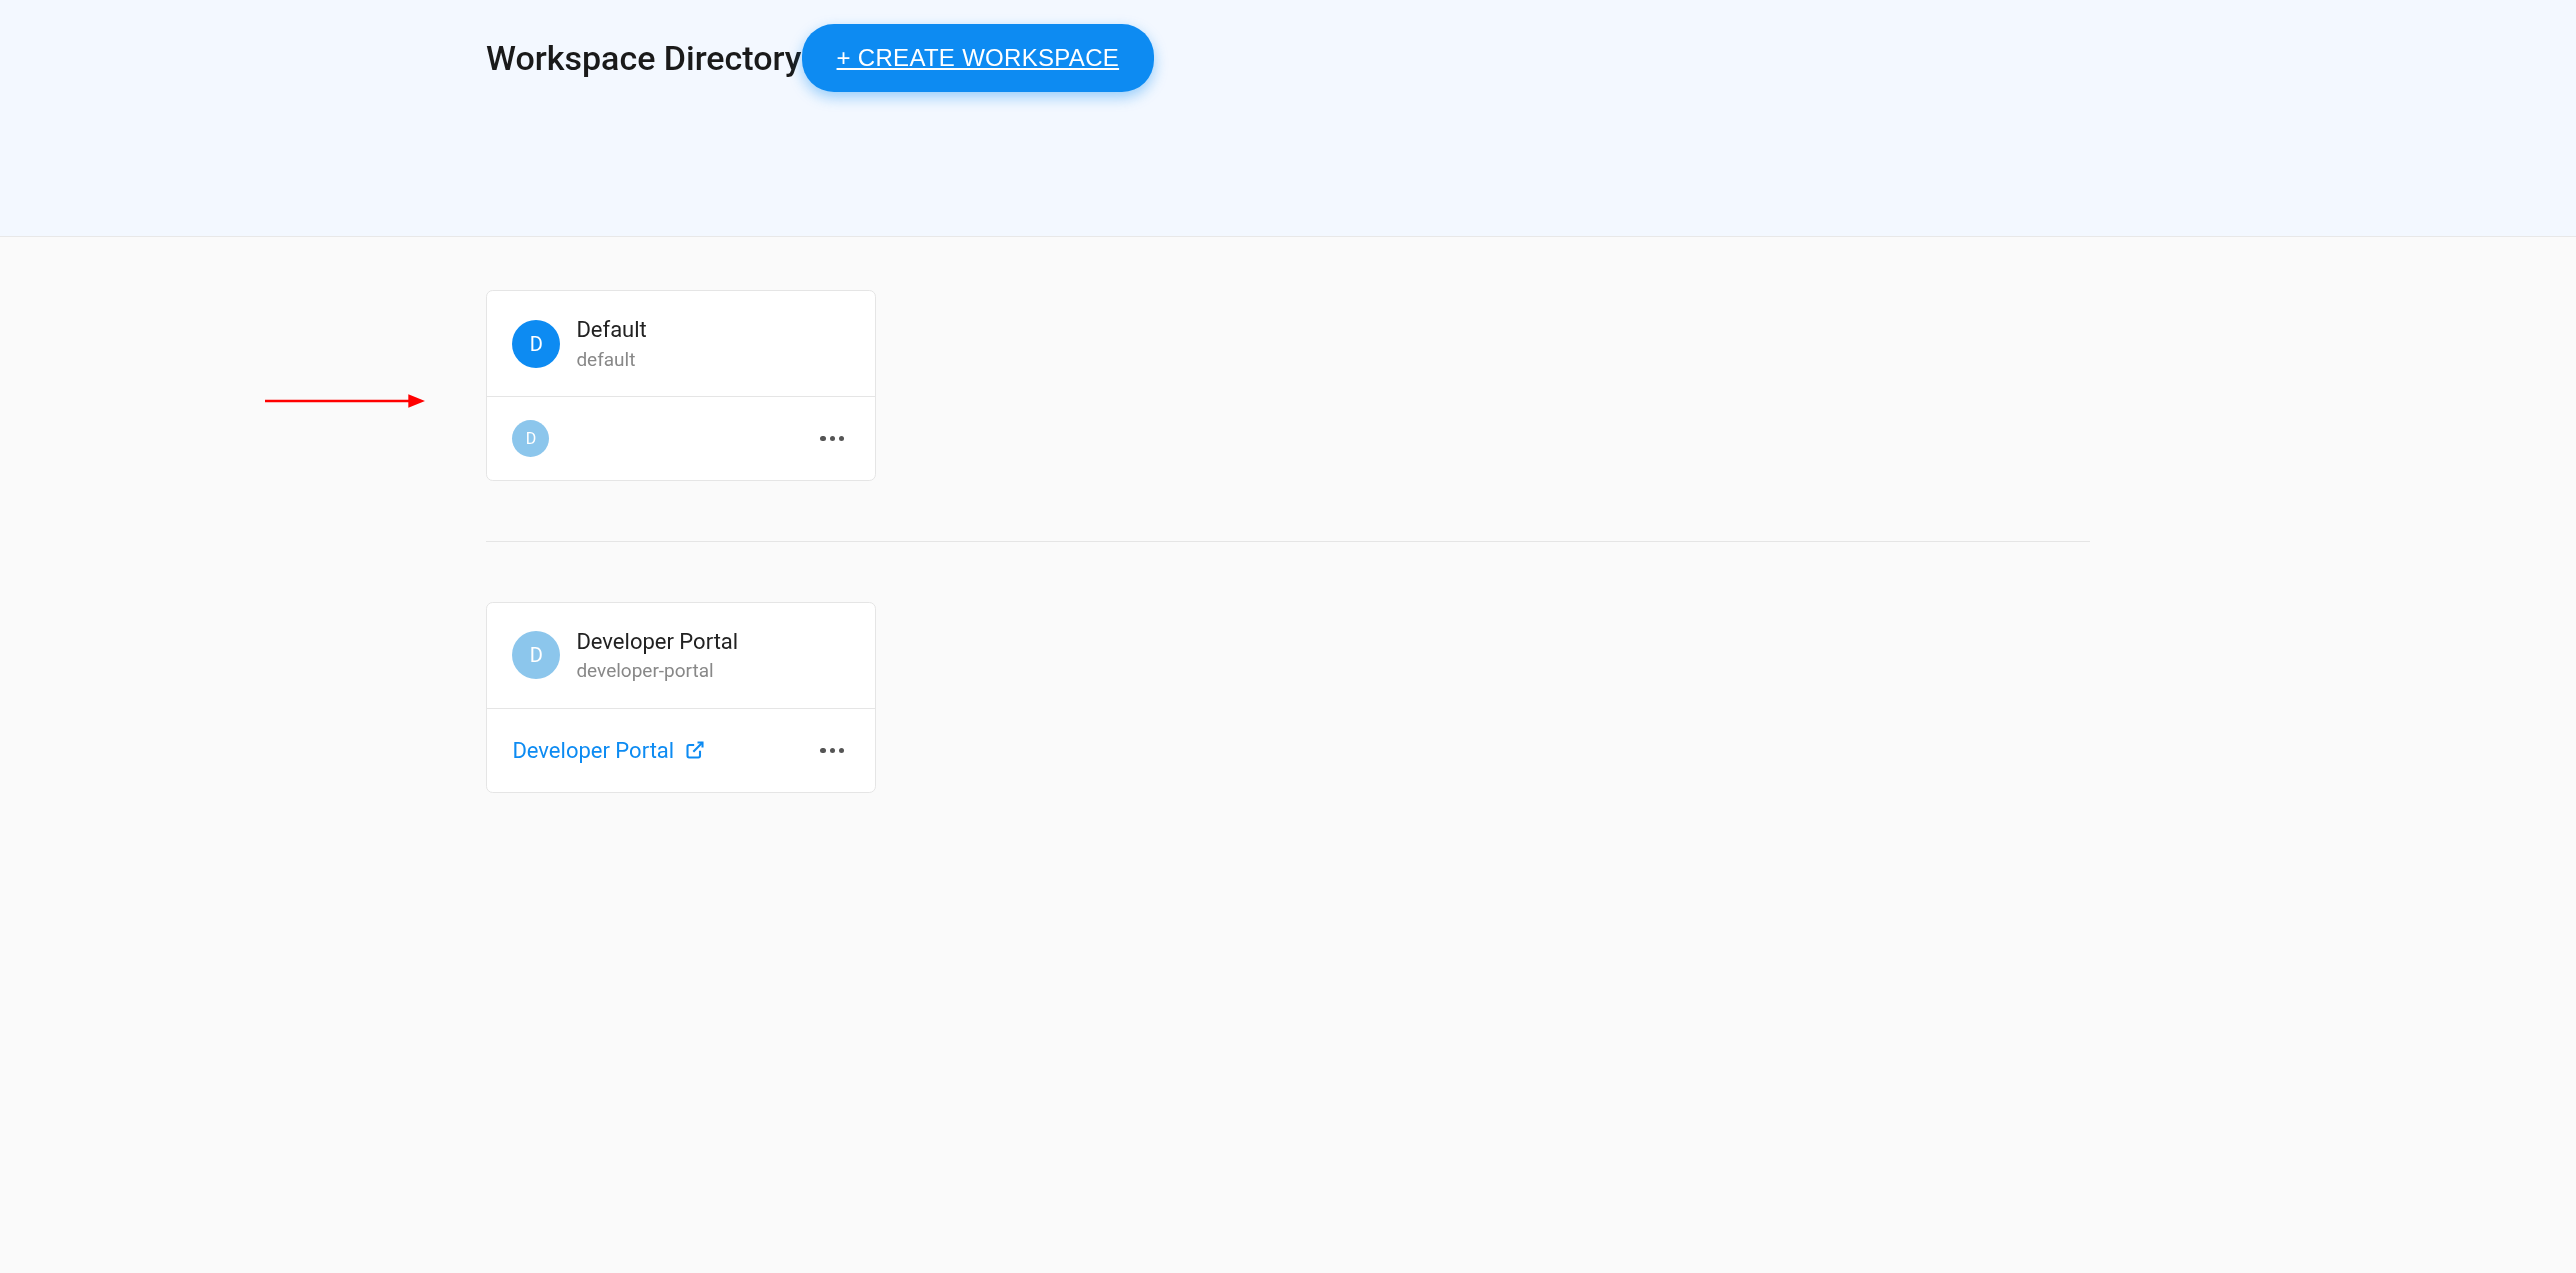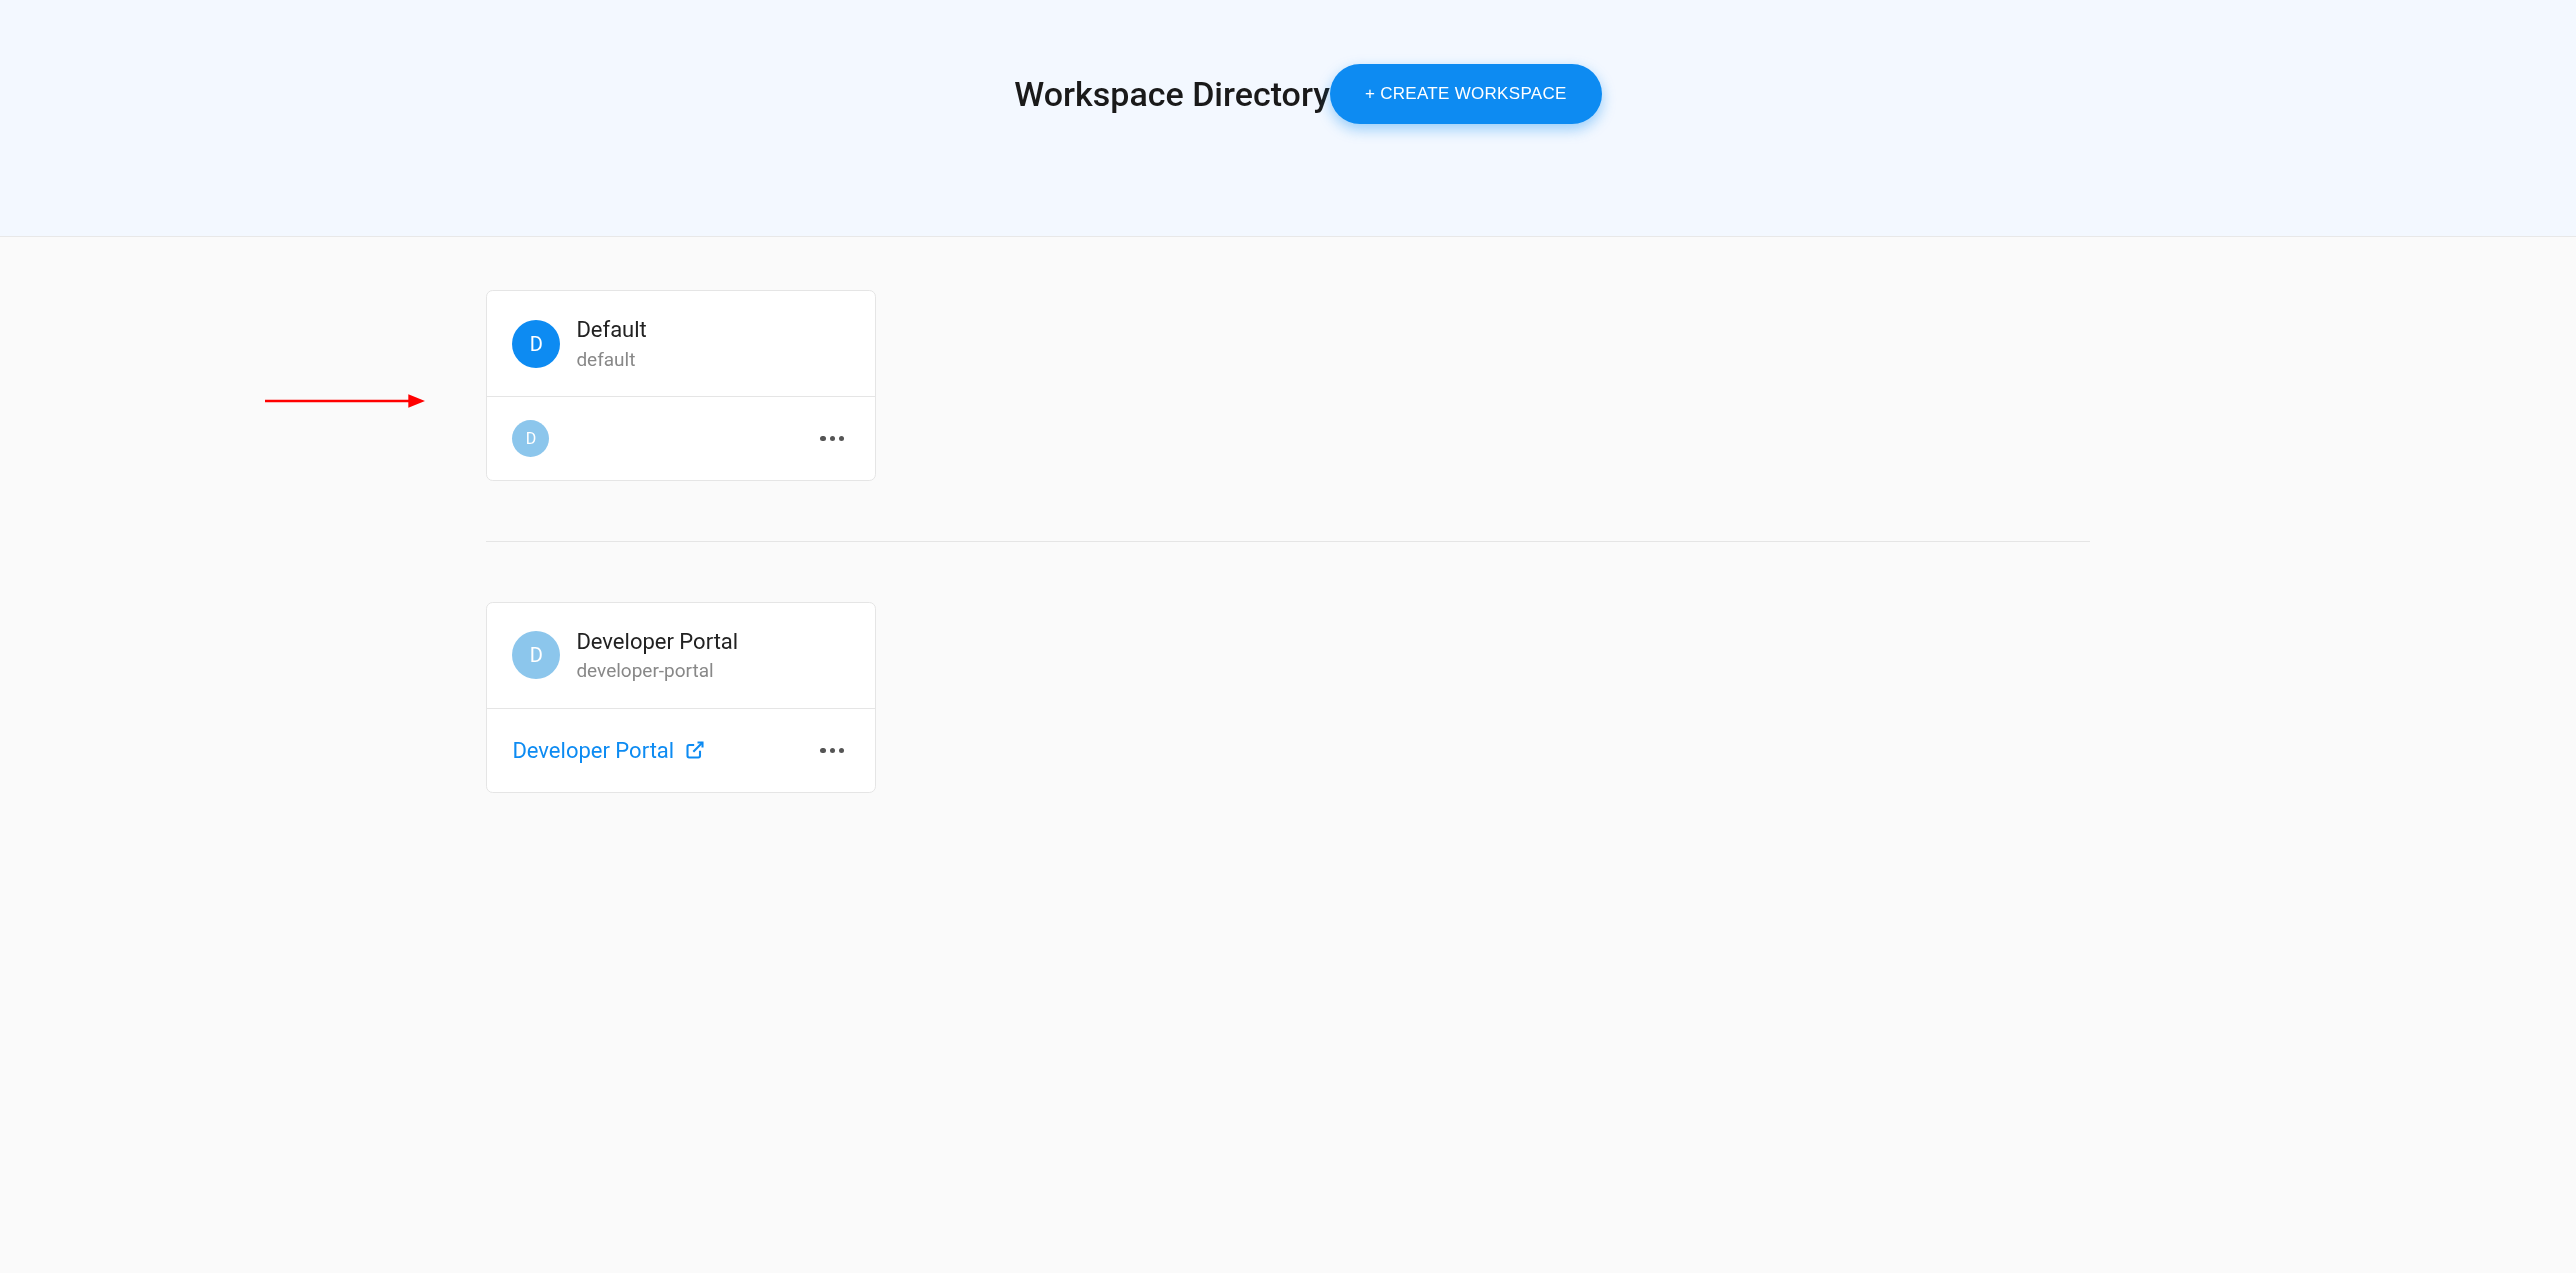--- a/index.html
+++ b/index.html
@@ -34,43 +34,43 @@
 
     .content-wrap {
       max-width: 1658px;
       margin: 0 auto;
       padding: 0 27px;
       position: relative;
     }
 
     .header-row {
       display: flex;
-      justify-content: center;
-      align-items: center;
-      padding-top: 64px;
-      margin-left: 40px;
+      justify-content: flex-start;
+      align-items: center;
+      padding-top: 24px;
     }
 
     .page-title {
       font-size: 34px;
       font-weight: 500;
       color: #1a1a1a;
     }
 
     .create-btn {
       background: #0d8bf2;
       color: #ffffff;
       border: none;
       border-radius: 32px;
       padding: 20px 35px;
-      font-size: 17px;
+      font-size: 24px;
       font-weight: 500;
       letter-spacing: 0.3px;
       cursor: pointer;
       box-shadow: 0 5.3px 13.4px rgba(13, 139, 242, 0.4);
+      text-decoration: underline;
     }
 
     .main-content {
       padding-top: 53px;
     }
 
     .section-label {
       font-size: 19px;
       font-weight: 600;
       letter-spacing: 1px;

